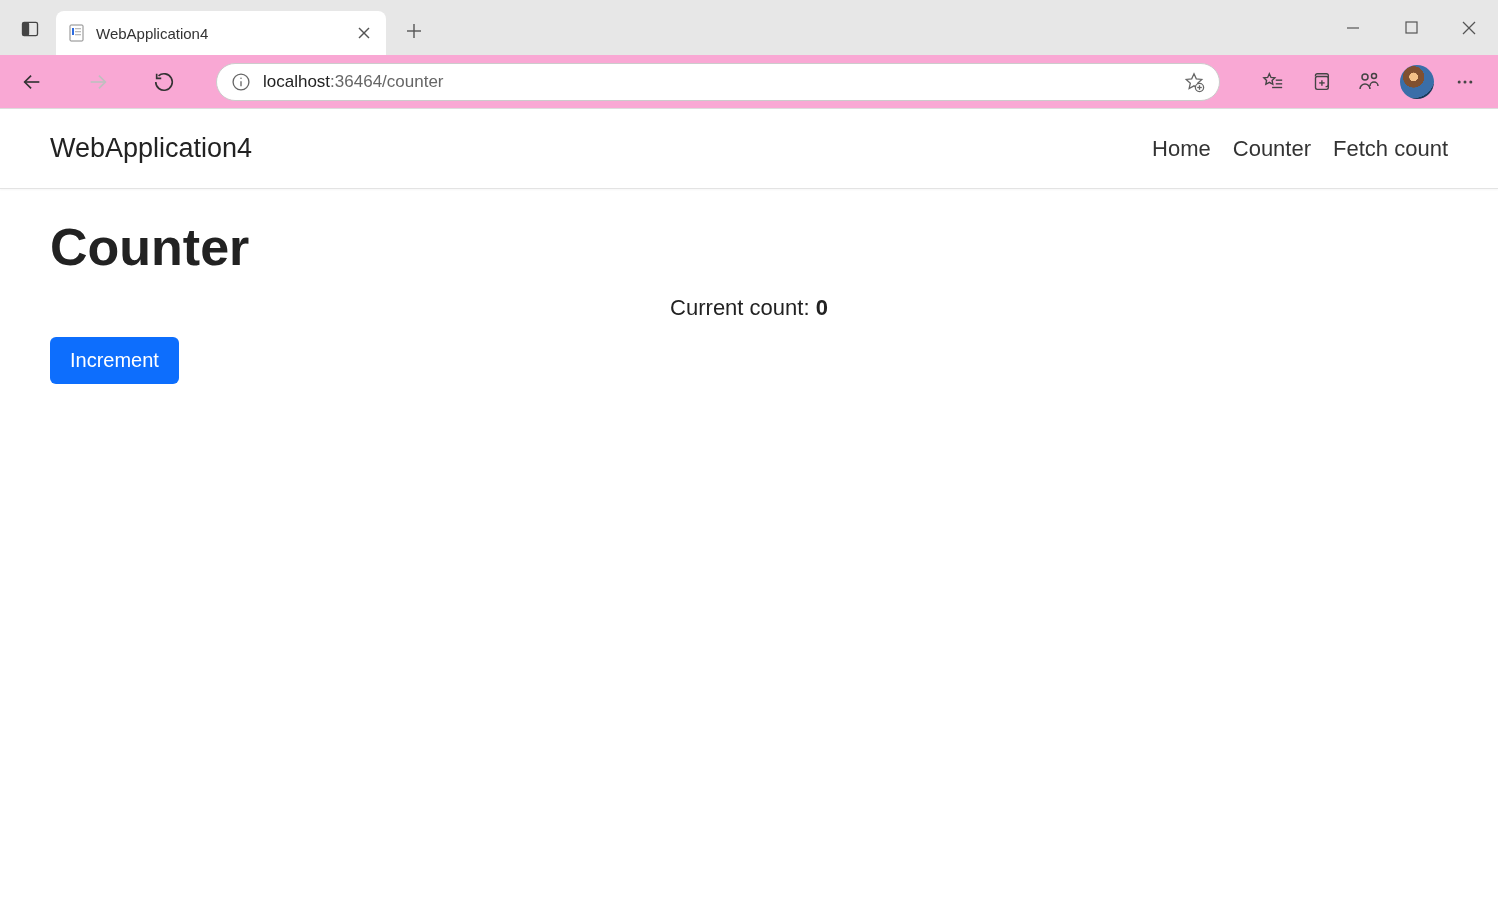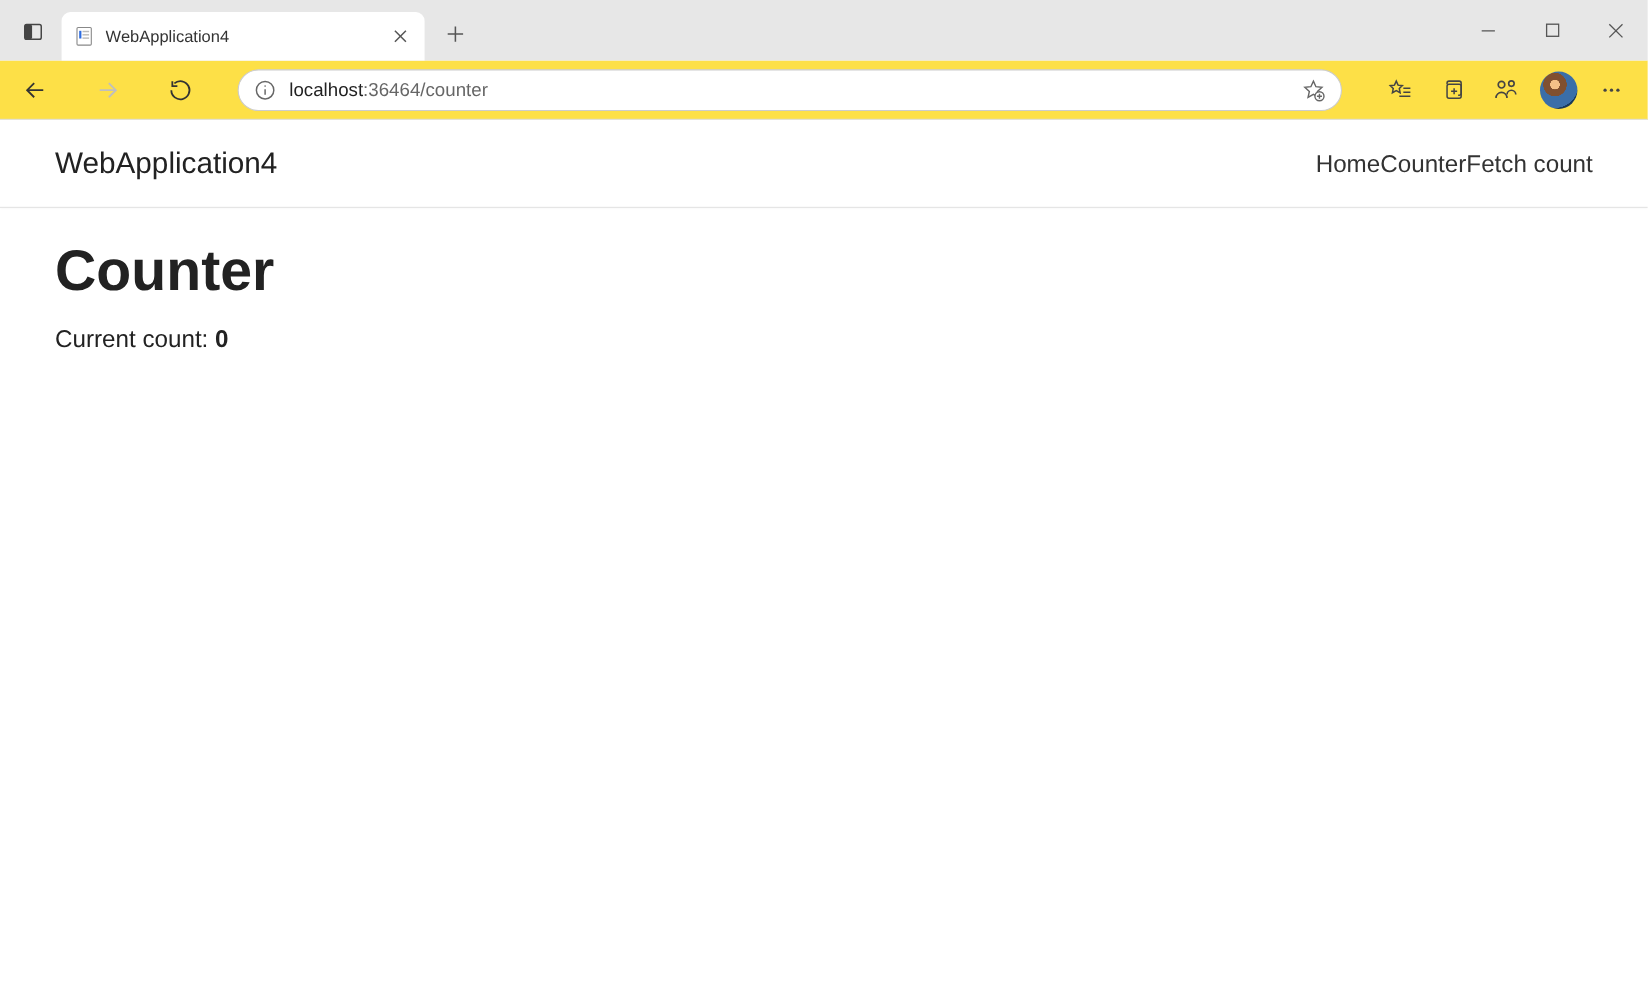--- a/index.html
+++ b/index.html
@@ -86,21 +86,21 @@
       width: 58px;
       height: 40px;
       display: flex;
       align-items: center;
       justify-content: center;
       color: #555;
     }
 
     .browser-toolbar {
       height: 54px;
-      background: #fde047;
+      background: #f9a8d4;
       border-bottom: 1px solid #ddd;
       display: flex;
       align-items: center;
       padding: 0 10px;
       gap: 22px;
     }
     .nav-btn {
       width: 44px;
       height: 40px;
       display: flex;
@@ -164,20 +164,21 @@
       border-bottom: 1px solid #e3e3e3;
       box-shadow: 0 1px 2px rgba(0,0,0,0.04);
     }
     .brand {
       font-size: 27px;
       color: #222;
       font-weight: 400;
     }
     .nav-links {
       display: flex;
+      gap: 22px;
     }
     .nav-link {
       font-size: 22px;
       color: #333;
       text-decoration: none;
       cursor: pointer;
     }
 
     .content {
       padding: 28px 50px;
@@ -190,20 +191,21 @@
     }
     .page-desc {
       font-size: 22px;
       color: #222;
       margin-bottom: 26px;
     }
     .count-line {
       font-size: 22px;
       color: #222;
       margin-bottom: 16px;
+      text-align: center;
     }
     .count-line .count-value { font-weight: 700; }
     .primary-btn {
       background: #0d6efd;
       color: #fff;
       border: none;
       padding: 12px 20px;
       font-size: 20px;
       border-radius: 6px;
       cursor: pointer;
@@ -352,14 +354,15 @@
       <a class="nav-link">Counter</a>
       <a class="nav-link">Fetch count</a>
     </nav>
   </header>
 
   <main class="content">
     <h1 class="page-title">Counter</h1>
     <p class="count-line">
       <span>Current count: </span><span class="count-value">0</span>
     </p>
+    <button class="primary-btn">Increment</button>
   </main>
 </div>
 
 </body></html>

